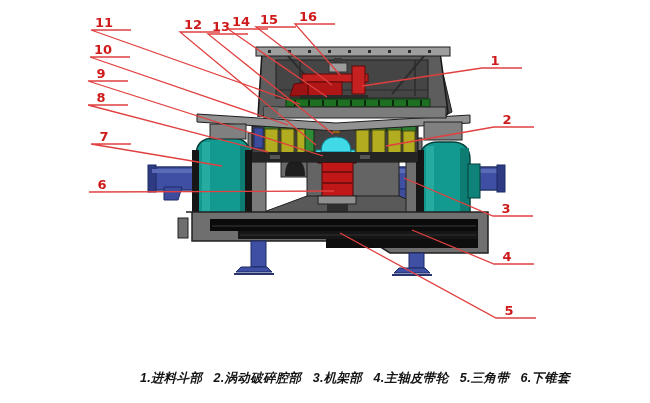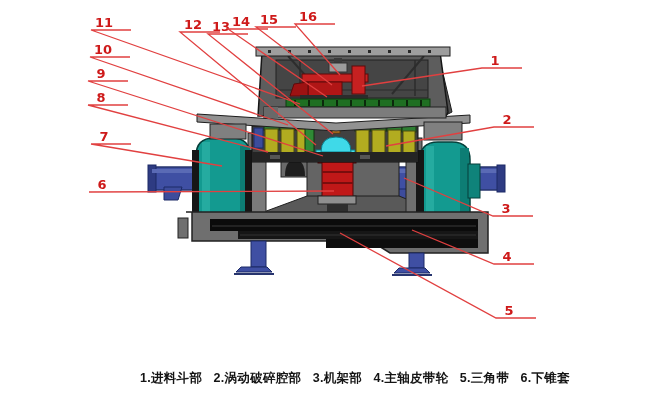--- a/index.html
+++ b/index.html
@@ -6,21 +6,21 @@
   #stage{
     position:relative;width:650px;height:403px;background:#ffffff;overflow:hidden;
     font-family:"Liberation Sans","DejaVu Sans",sans-serif;
   }
   #diagram-svg{position:absolute;left:0;top:0;}
   #legend{
     position:absolute;left:140px;top:331px;width:500px;
     font-size:12.5px;font-weight:bold;color:#141414;line-height:19px;
     white-space:pre;letter-spacing:0.3px;
   }
-  .legend-line{height:19px;}
+  .legend-line{height:19px;font-style:italic;}
   text.co-num{
     font-family:"DejaVu Sans","Liberation Sans",sans-serif;
     font-weight:bold;font-size:13px;
   }
 </style>
 </head>
 <body>
 
 <div id="stage">
 

